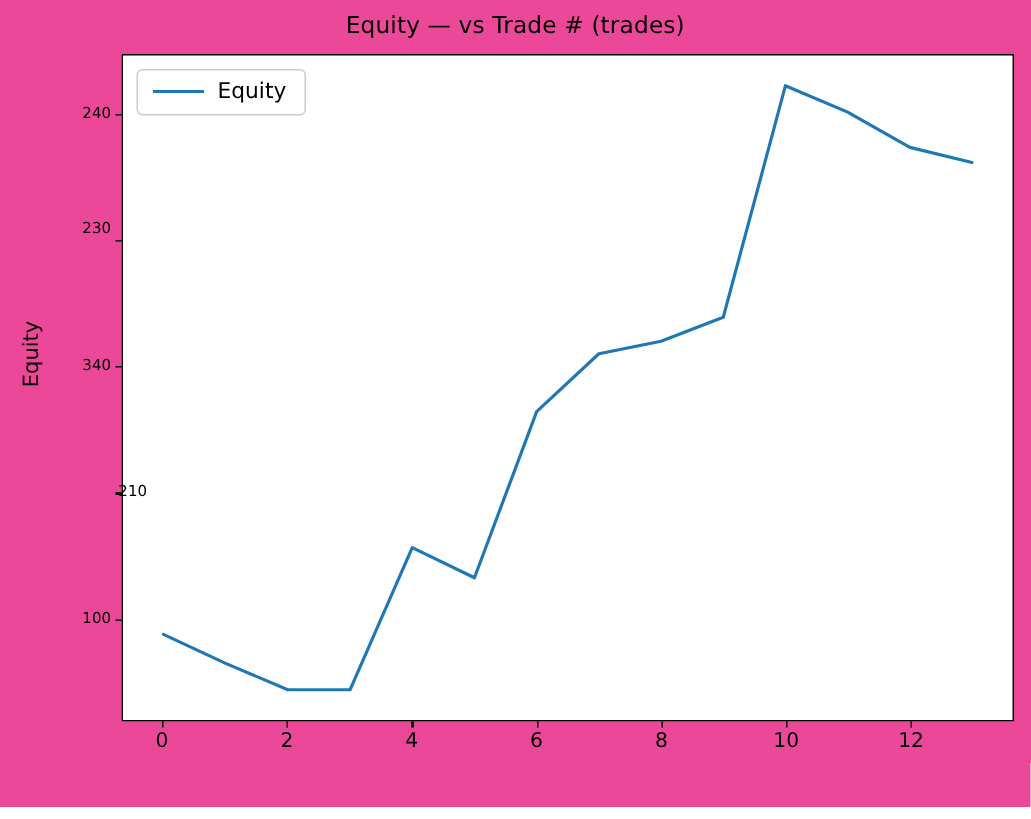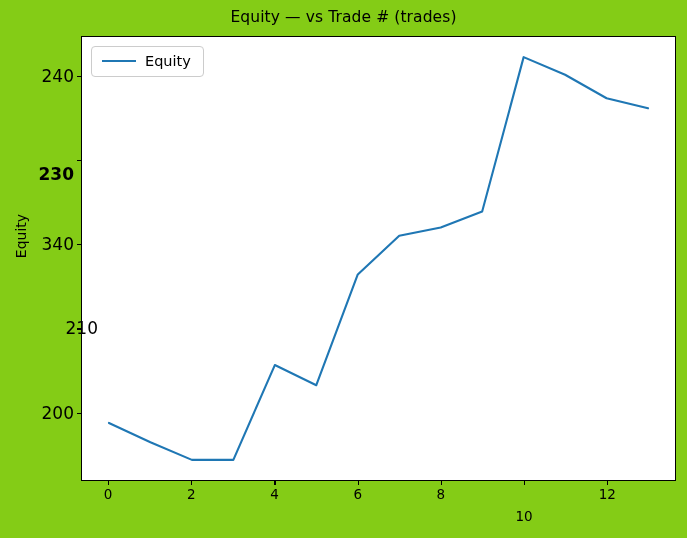--- a/index.html
+++ b/index.html
@@ -10,21 +10,21 @@
   body {
     width: 687px;
     height: 546px;
     font-family: "DejaVu Sans", sans-serif;
     overflow: hidden;
   }
   #figure {
     position: relative;
     width: 687px;
     height: 538px;
-    background: #84cc16;
+    background: #ec4899;
   }
   #chart-title {
     position: absolute;
     left: 0;
     top: 8px;
     width: 687px;
     text-align: center;
     font-size: 15.5px;
     color: #000000;
     letter-spacing: 0.1px;
@@ -69,21 +69,21 @@
     width: 595px;
     text-align: center;
     font-size: 14px;
     color: #000000;
   }
   .ytick-wrap {
     position: absolute;
     left: 0;
     width: 74px;
     text-align: right;
-    font-size: 17px;
+    font-size: 10px;
     color: #000000;
     transform: translateY(-50%);
   }
   .ytick-mark {
     position: absolute;
     left: 77px;
     width: 4px;
     height: 1.1px;
     background: #000000;
   }
@@ -135,43 +135,43 @@
 
   <div id="chart-title">Equity — vs Trade #  (trades)</div>
 
   <div id="axes">
     <svg id="plot-svg" viewBox="0 0 595 445" preserveAspectRatio="none">
       <polyline id="equity-line" fill="none" stroke="#1f77b4" stroke-width="2.1" stroke-linejoin="round" stroke-linecap="round" points="27.05,387.69 68.65,407.07 110.26,424.77 151.87,424.77 193.48,329.54 235.09,349.76 276.70,238.51 318.30,199.74 359.91,191.32 401.52,175.30 443.13,20.23 484.74,37.93 526.35,61.52 567.95,71.64"></polyline>
     </svg>
   </div>
 
   <div id="ytick-container">
-      <div class="ytick-wrap" style="top: 412.733px;">200</div>
+      <div class="ytick-wrap" style="top: 412.733px;">100</div>
       <div class="ytick-mark" style="top: 412.733px;"></div>
       <div class="ytick-wrap" style="top: 328.453px; margin-left: 24px;">210</div>
       <div class="ytick-mark" style="top: 328.453px;"></div>
       <div class="ytick-wrap" style="top: 244.172px;">340</div>
       <div class="ytick-mark" style="top: 244.172px;"></div>
-      <div class="ytick-wrap" style="top: 174px; font-weight: bold;">230</div>
+      <div class="ytick-wrap" style="top: 153px;">230</div>
       <div class="ytick-mark" style="top: 159.892px;"></div>
       <div class="ytick-wrap" style="top: 75.6117px;">240</div>
       <div class="ytick-mark" style="top: 75.6117px;"></div>
     </div>
   <div id="xtick-container">
       <div class="xtick-wrap" style="left: 108.045px;">0</div>
       <div class="xtick-mark" style="left: 108.045px;"></div>
       <div class="xtick-wrap" style="left: 191.262px;">2</div>
       <div class="xtick-mark" style="left: 191.262px;"></div>
       <div class="xtick-wrap" style="left: 274.479px;">4</div>
       <div class="xtick-mark" style="left: 274.479px;"></div>
       <div class="xtick-wrap" style="left: 357.696px;">6</div>
       <div class="xtick-mark" style="left: 357.696px;"></div>
       <div class="xtick-wrap" style="left: 440.913px;">8</div>
       <div class="xtick-mark" style="left: 440.913px;"></div>
-      <div class="xtick-wrap" style="left: 524.129px; margin-top: 22px;">10</div>
+      <div class="xtick-wrap" style="left: 524.129px;">10</div>
       <div class="xtick-mark" style="left: 524.129px;"></div>
       <div class="xtick-wrap" style="left: 607.346px; text-align: right;">12</div>
       <div class="xtick-mark" style="left: 607.346px;"></div>
     </div>
 
   <div id="ylabel">Equity</div>
 
   <div id="legend">
     <span id="legend-line" style="border-top-color: rgb(31, 119, 180);"></span>
     <span id="legend-label">Equity</span>

